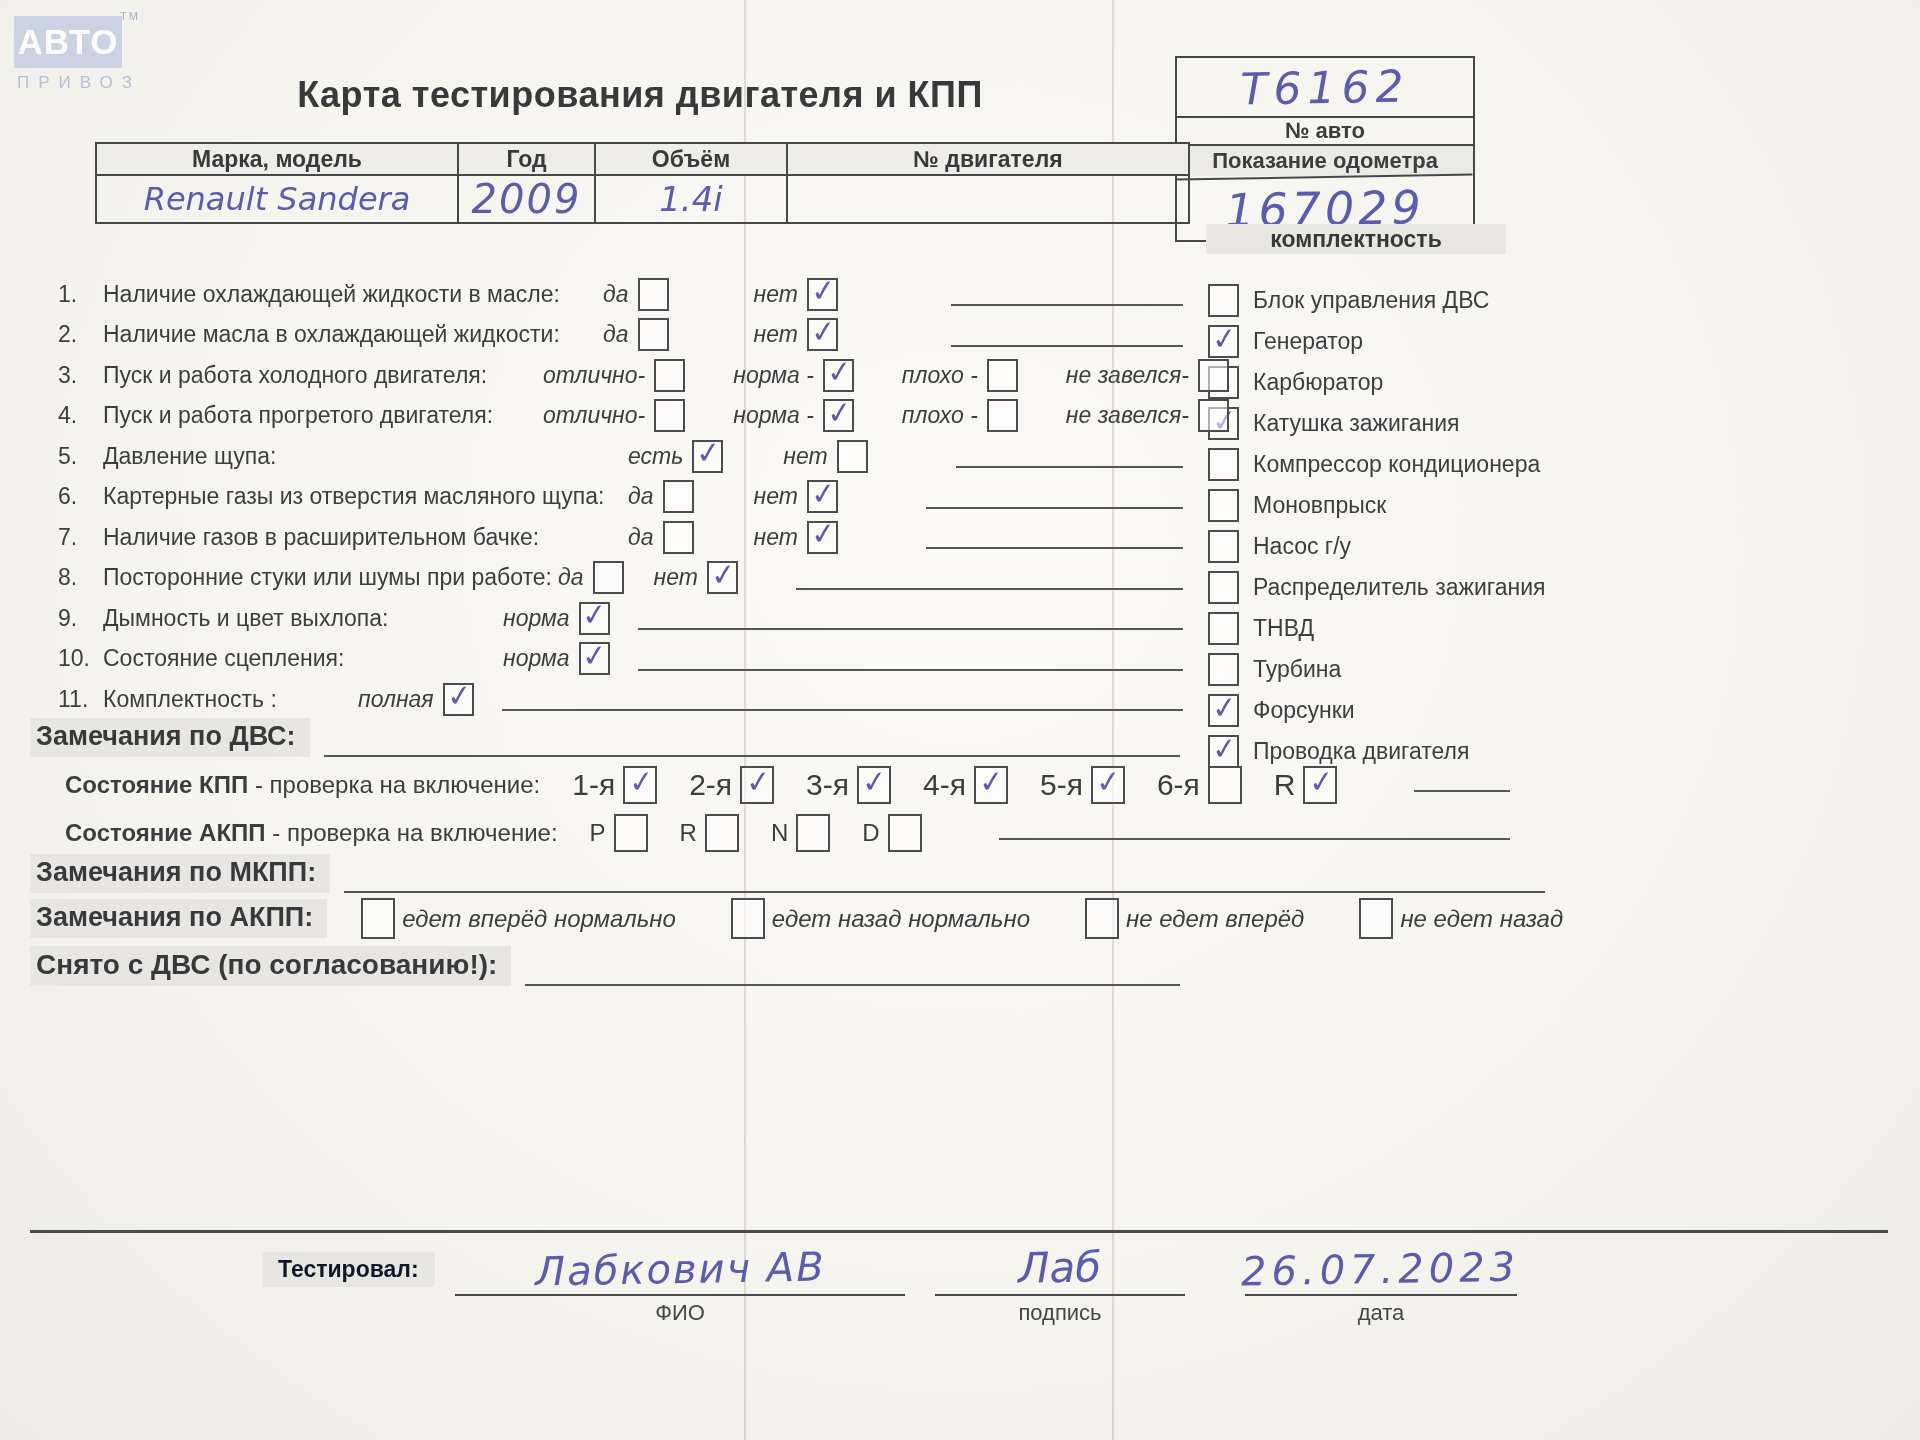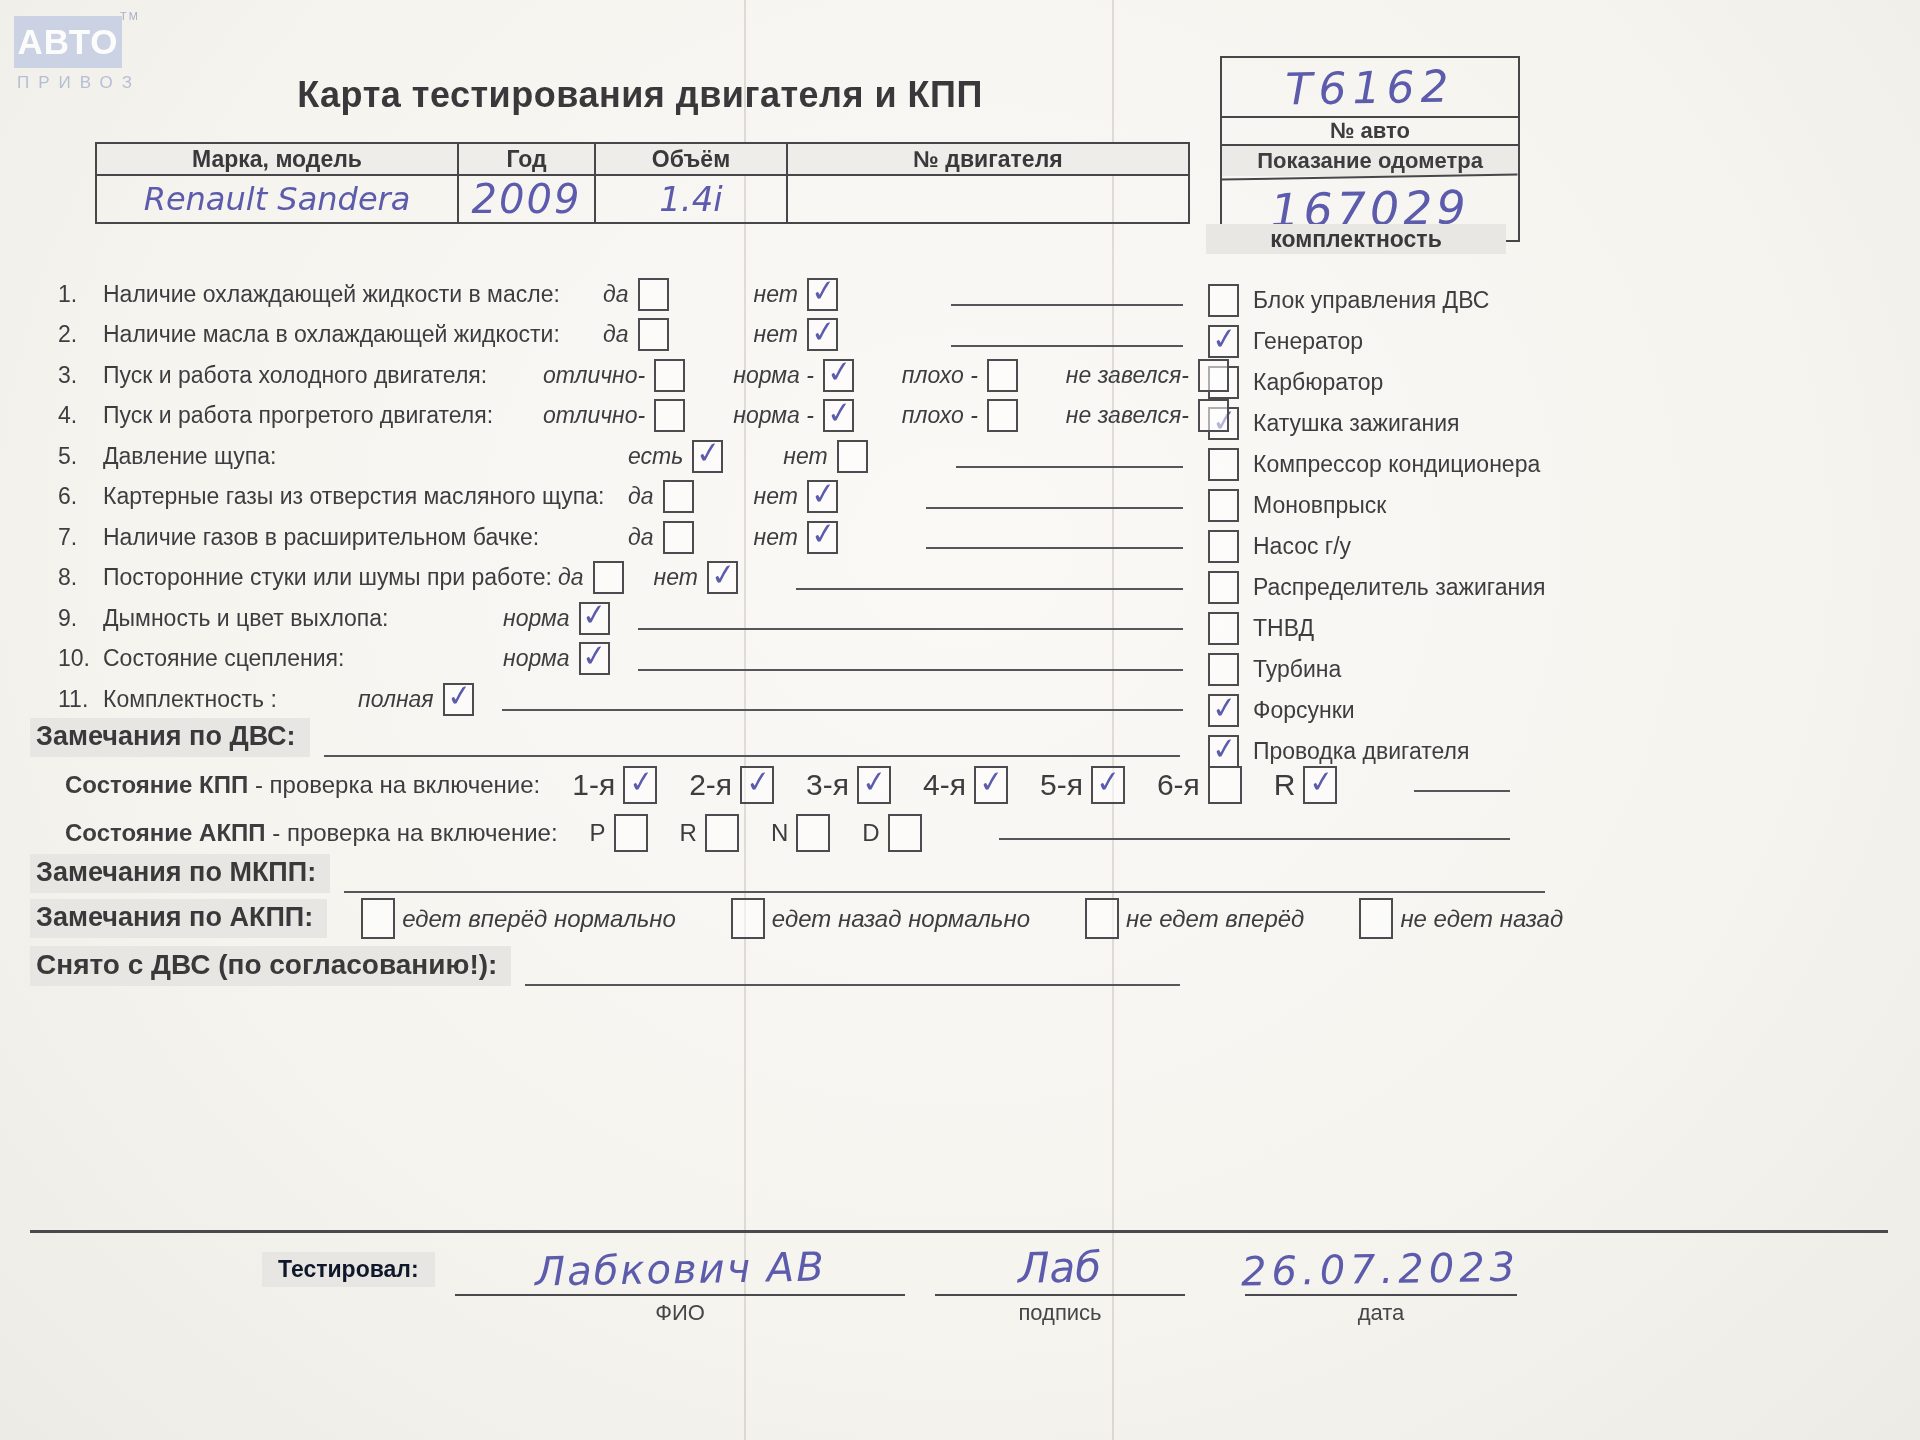--- a/index.html
+++ b/index.html
@@ -13,21 +13,21 @@
   
   .logo{position:absolute;left:14px;top:16px;opacity:.85;}
   .logo-box{position:relative;width:108px;height:52px;background:#c5cde2;display:flex;align-items:center;justify-content:center;}
   .logo-avto{color:#ffffff;font-weight:bold;font-size:35px;letter-spacing:1px;}
   .logo-tm{position:absolute;right:-18px;top:-6px;font-size:11px;color:#9aa5c0;letter-spacing:2px;}
   .logo-privoz{margin-top:5px;color:#aab6d2;font-size:17px;letter-spacing:9px;padding-left:3px;white-space:nowrap;}
   
   .title{position:absolute;left:100px;top:74px;width:1080px;text-align:center;
     font-size:36px;font-weight:bold;color:#39393c;letter-spacing:.5px;}
   
-  .hdr-box{position:absolute;left:1220px;top:56px;width:296px;border:2px solid #47474a;}
+  .hdr-box{position:absolute;left:1175px;top:56px;width:296px;border:2px solid #47474a;}
   .hb-row{display:flex;align-items:center;justify-content:center;}
   .hb-num{height:58px;}
   .hb-label{height:26px;border-top:2px solid #47474a;font-weight:bold;font-size:22px;}
   .hb-odo-label{height:30px;border-top:2px solid #47474a;background:#eceae6;font-weight:bold;font-size:22px;}
   .hb-odo-val{height:62px;border-top:2px solid #47474a;}
   
   .veh-table{position:absolute;left:95px;top:142px;border-collapse:collapse;}
   .veh-table td{border:2px solid #47474a;padding:0;text-align:center;}
   .veh-table .hdr td{height:30px;background:#efede9;font-weight:bold;font-size:23px;color:#39393c;}
   .veh-table .val td{height:46px;}

